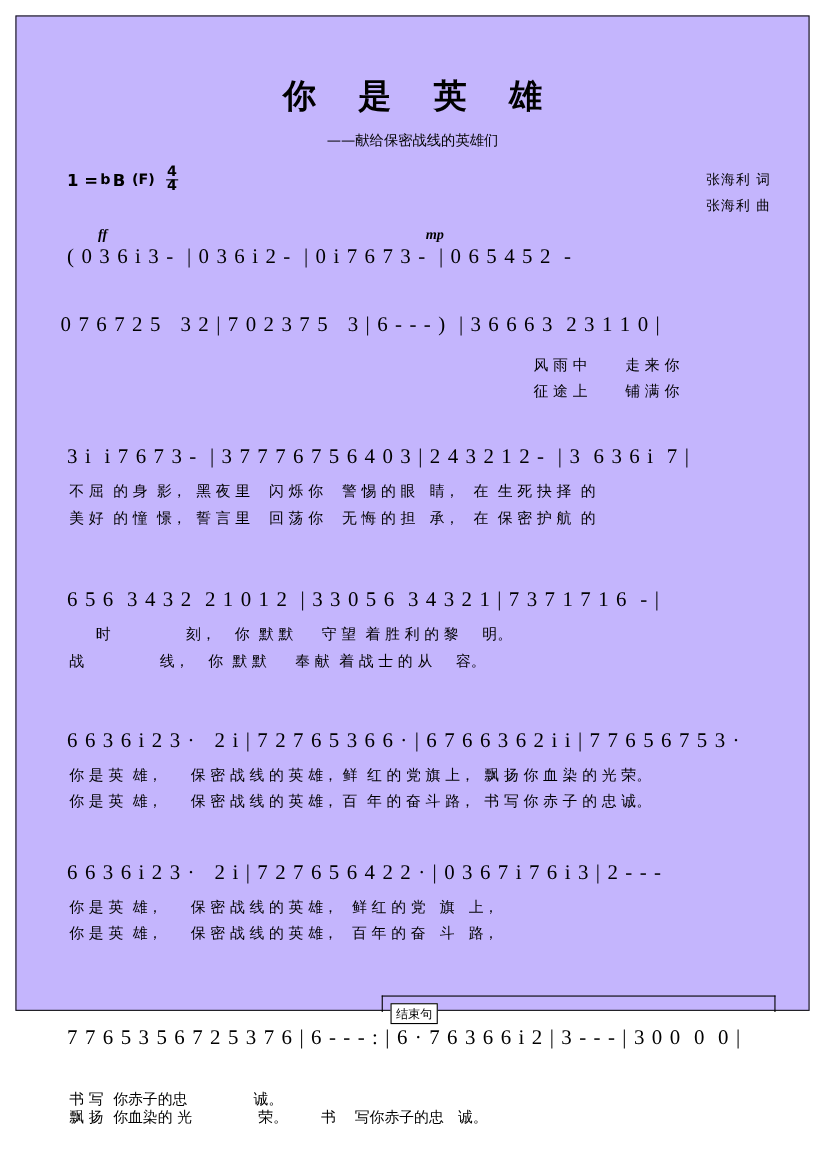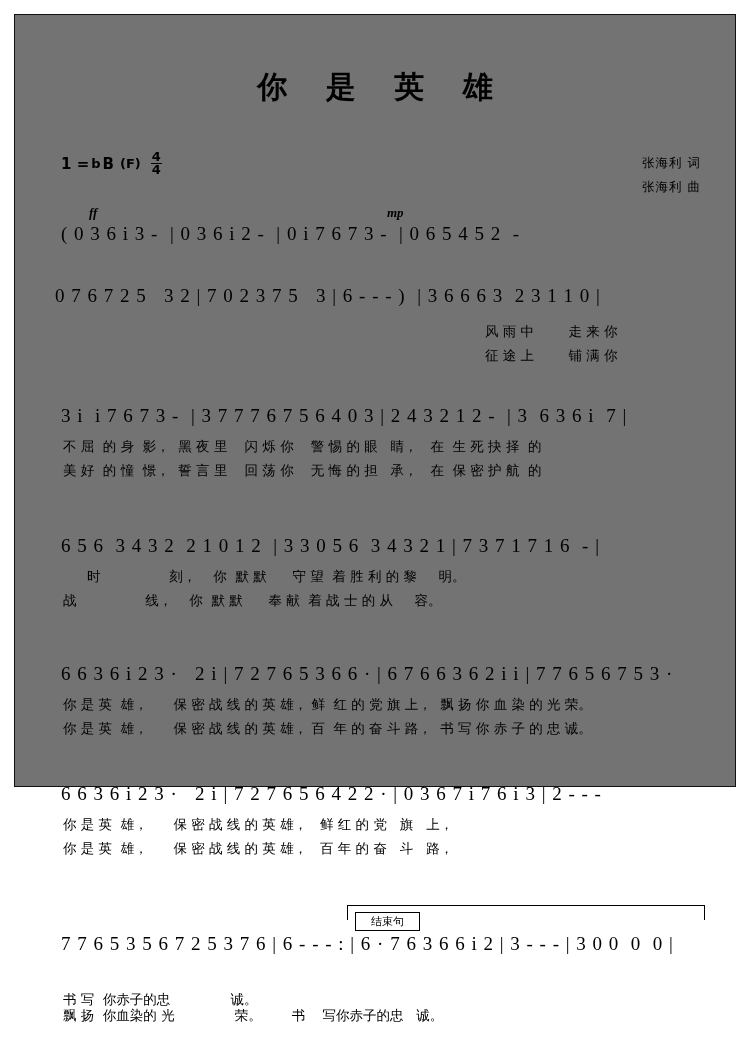--- a/index.html
+++ b/index.html
@@ -7,24 +7,24 @@
     width:750px; height:1061px;
     background:#fff;
     font-family:"Liberation Serif", serif;
     color:#000;
     position:relative;
     overflow:hidden;
   }
   .page {
     position:absolute;
     left:14px; top:14px;
-    width:722px; height:773px;
+    width:722px; height:905px;
     border:1px solid #111;
     box-sizing:border-box;
-    background:#737373;
+    background:#c4b5fd;
   }
   .inner { position:absolute; inset:0; }
 
   .title {
     position:absolute; top:52px; left:0; width:100%;
     text-align:center;
     font-family:"DejaVu Sans", sans-serif;
     font-weight:bold;
     font-size:30px;
     letter-spacing:14px;
@@ -85,38 +85,39 @@
     font-style:italic;
     font-weight:bold;
     font-size:13px;
   }
 
   .endbox {
     position:absolute;
     border:1px solid #000;
     font-family:"DejaVu Sans", sans-serif;
     font-size:11px;
-    padding:1px 15px;
+    padding:1px 4px;
     background:#fff;
   }
   .bracket {
     position:absolute;
     border-left:1.5px solid #000;
     border-top:1.5px solid #000;
     border-right:1.5px solid #000;
     height:14px;
   }
 </style>
 </head>
 <body>
 
 <div class="page">
   <div class="inner">
 
     <div class="title">你 是 英 雄</div>
+    <div class="subtitle">——献给保密战线的英雄们</div>
 
     <div class="keysig">
       <span>1 =</span>
         <span class="flat">b</span>
         <span>B</span>
       <span class="paren">(F)</span>
       <span class="meter">
         <span class="num">4</span>
         <span class="den">4</span>
       </span>

